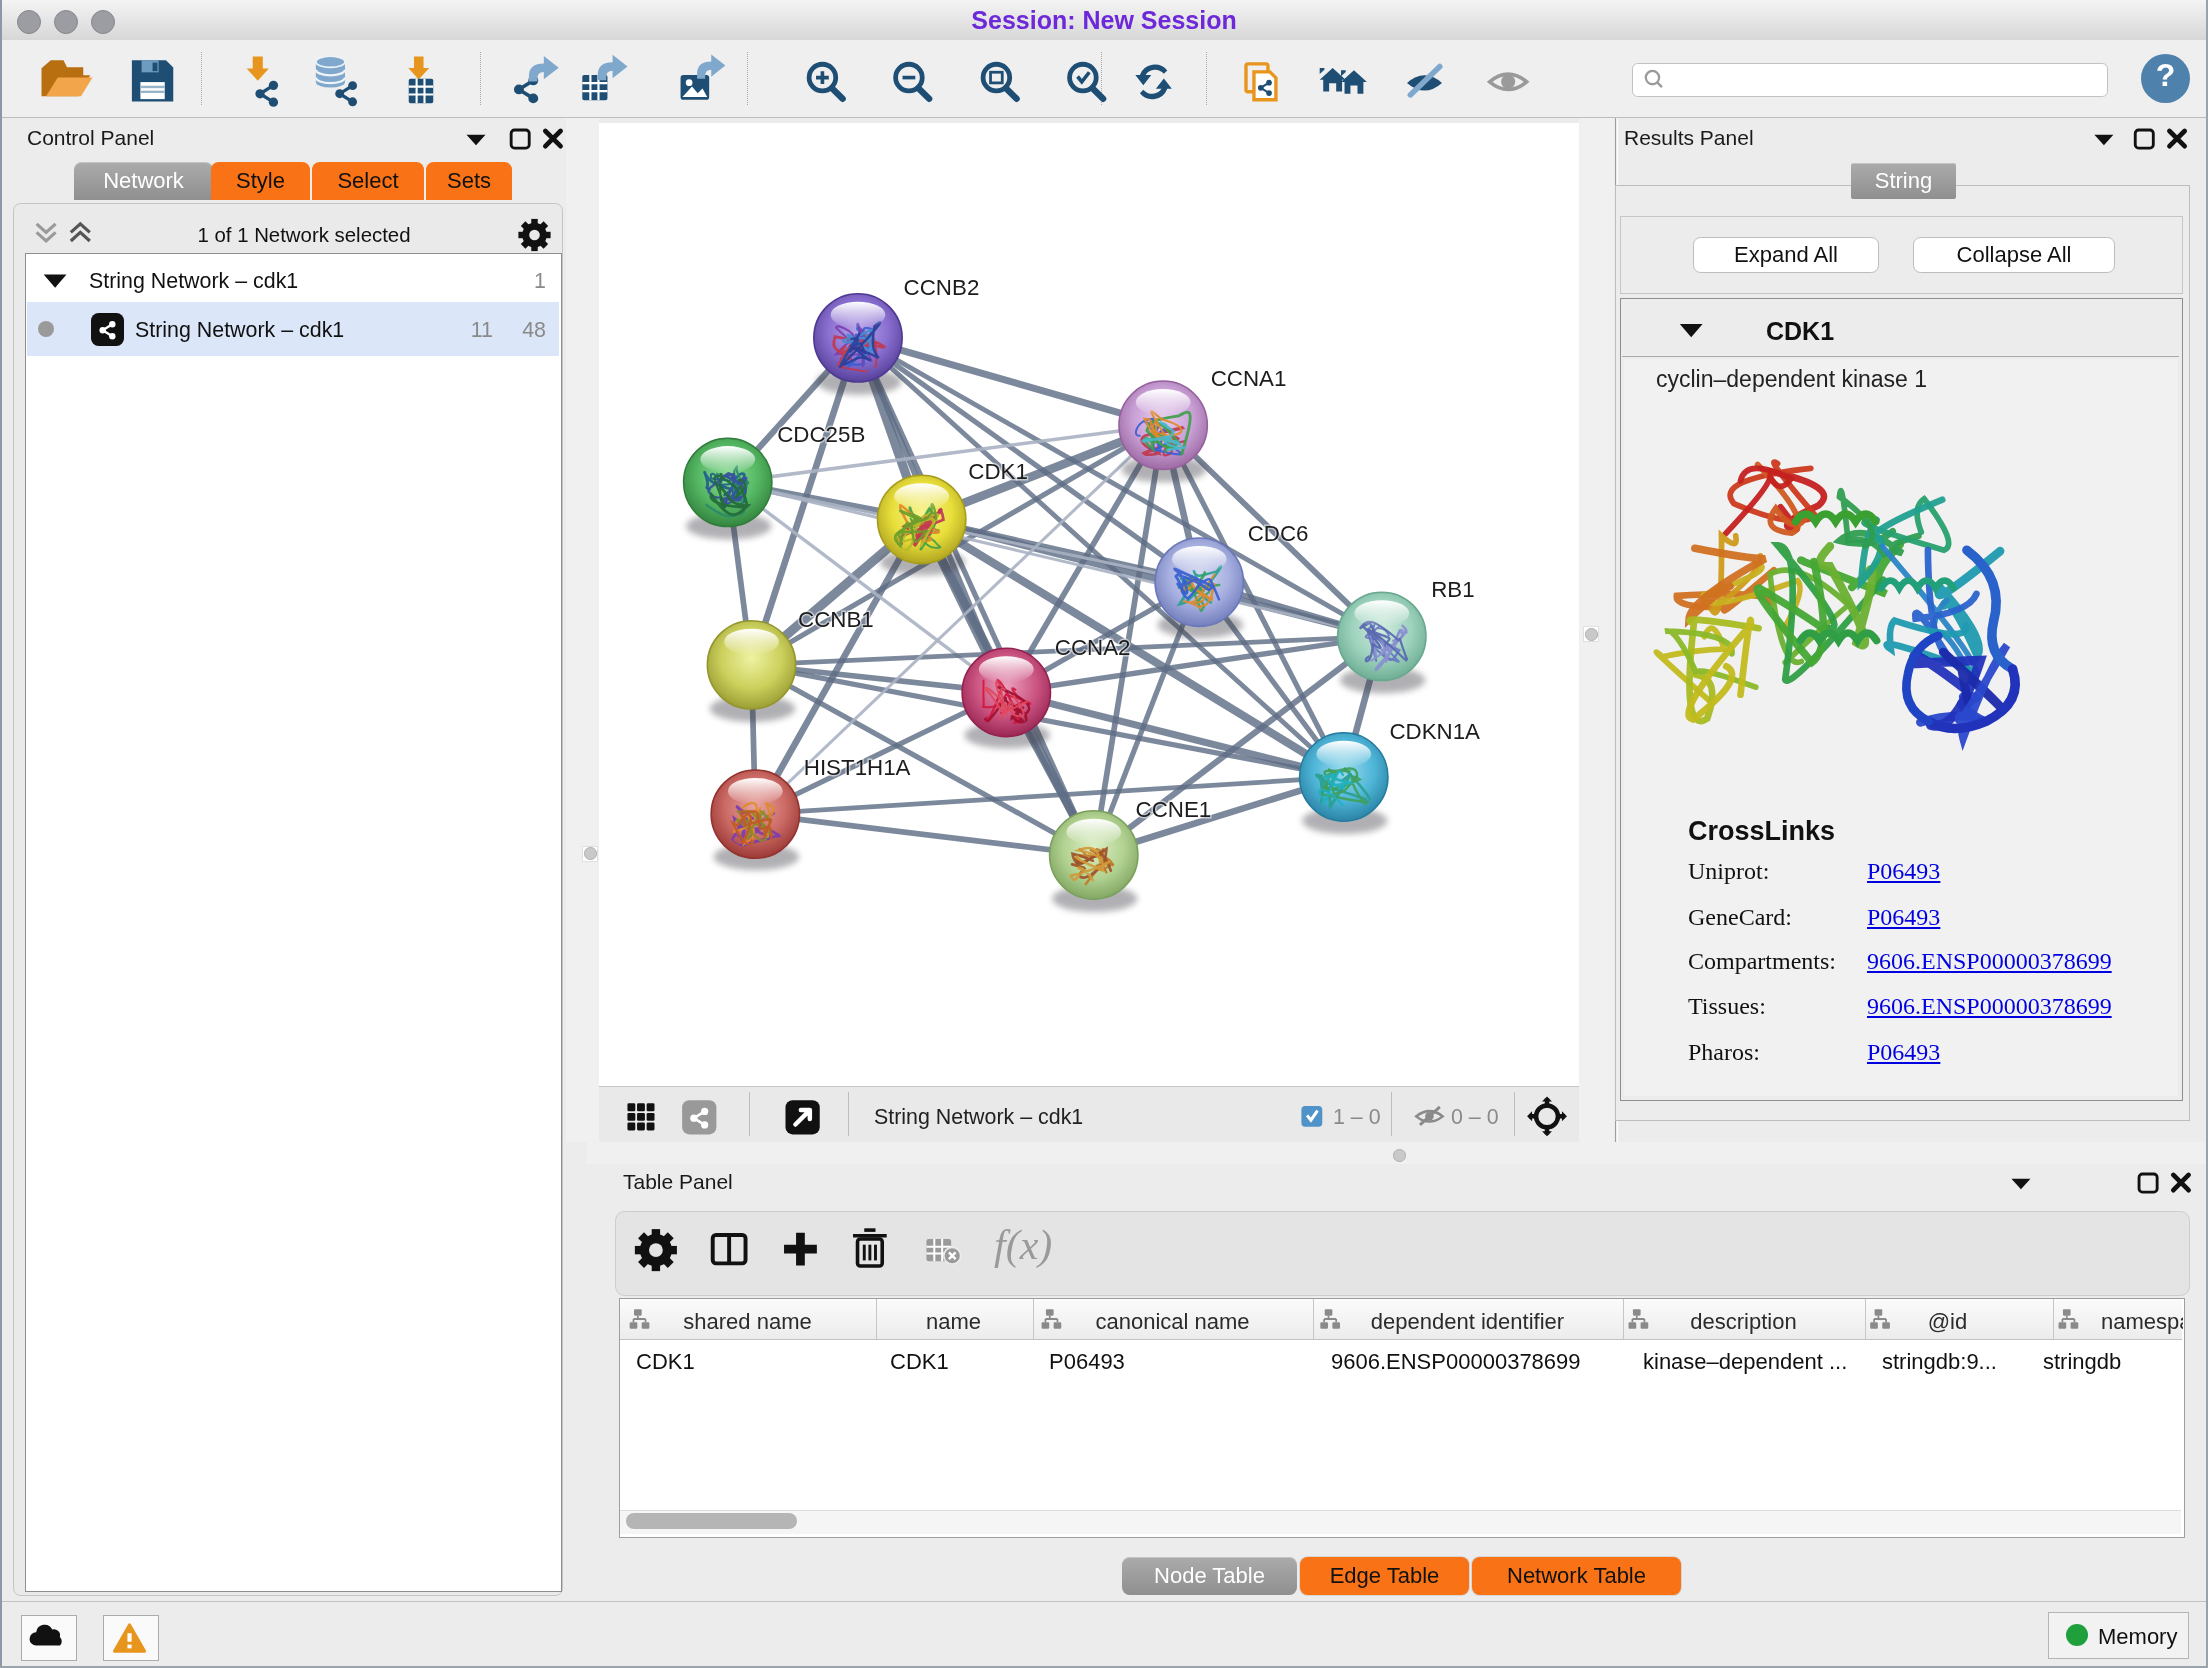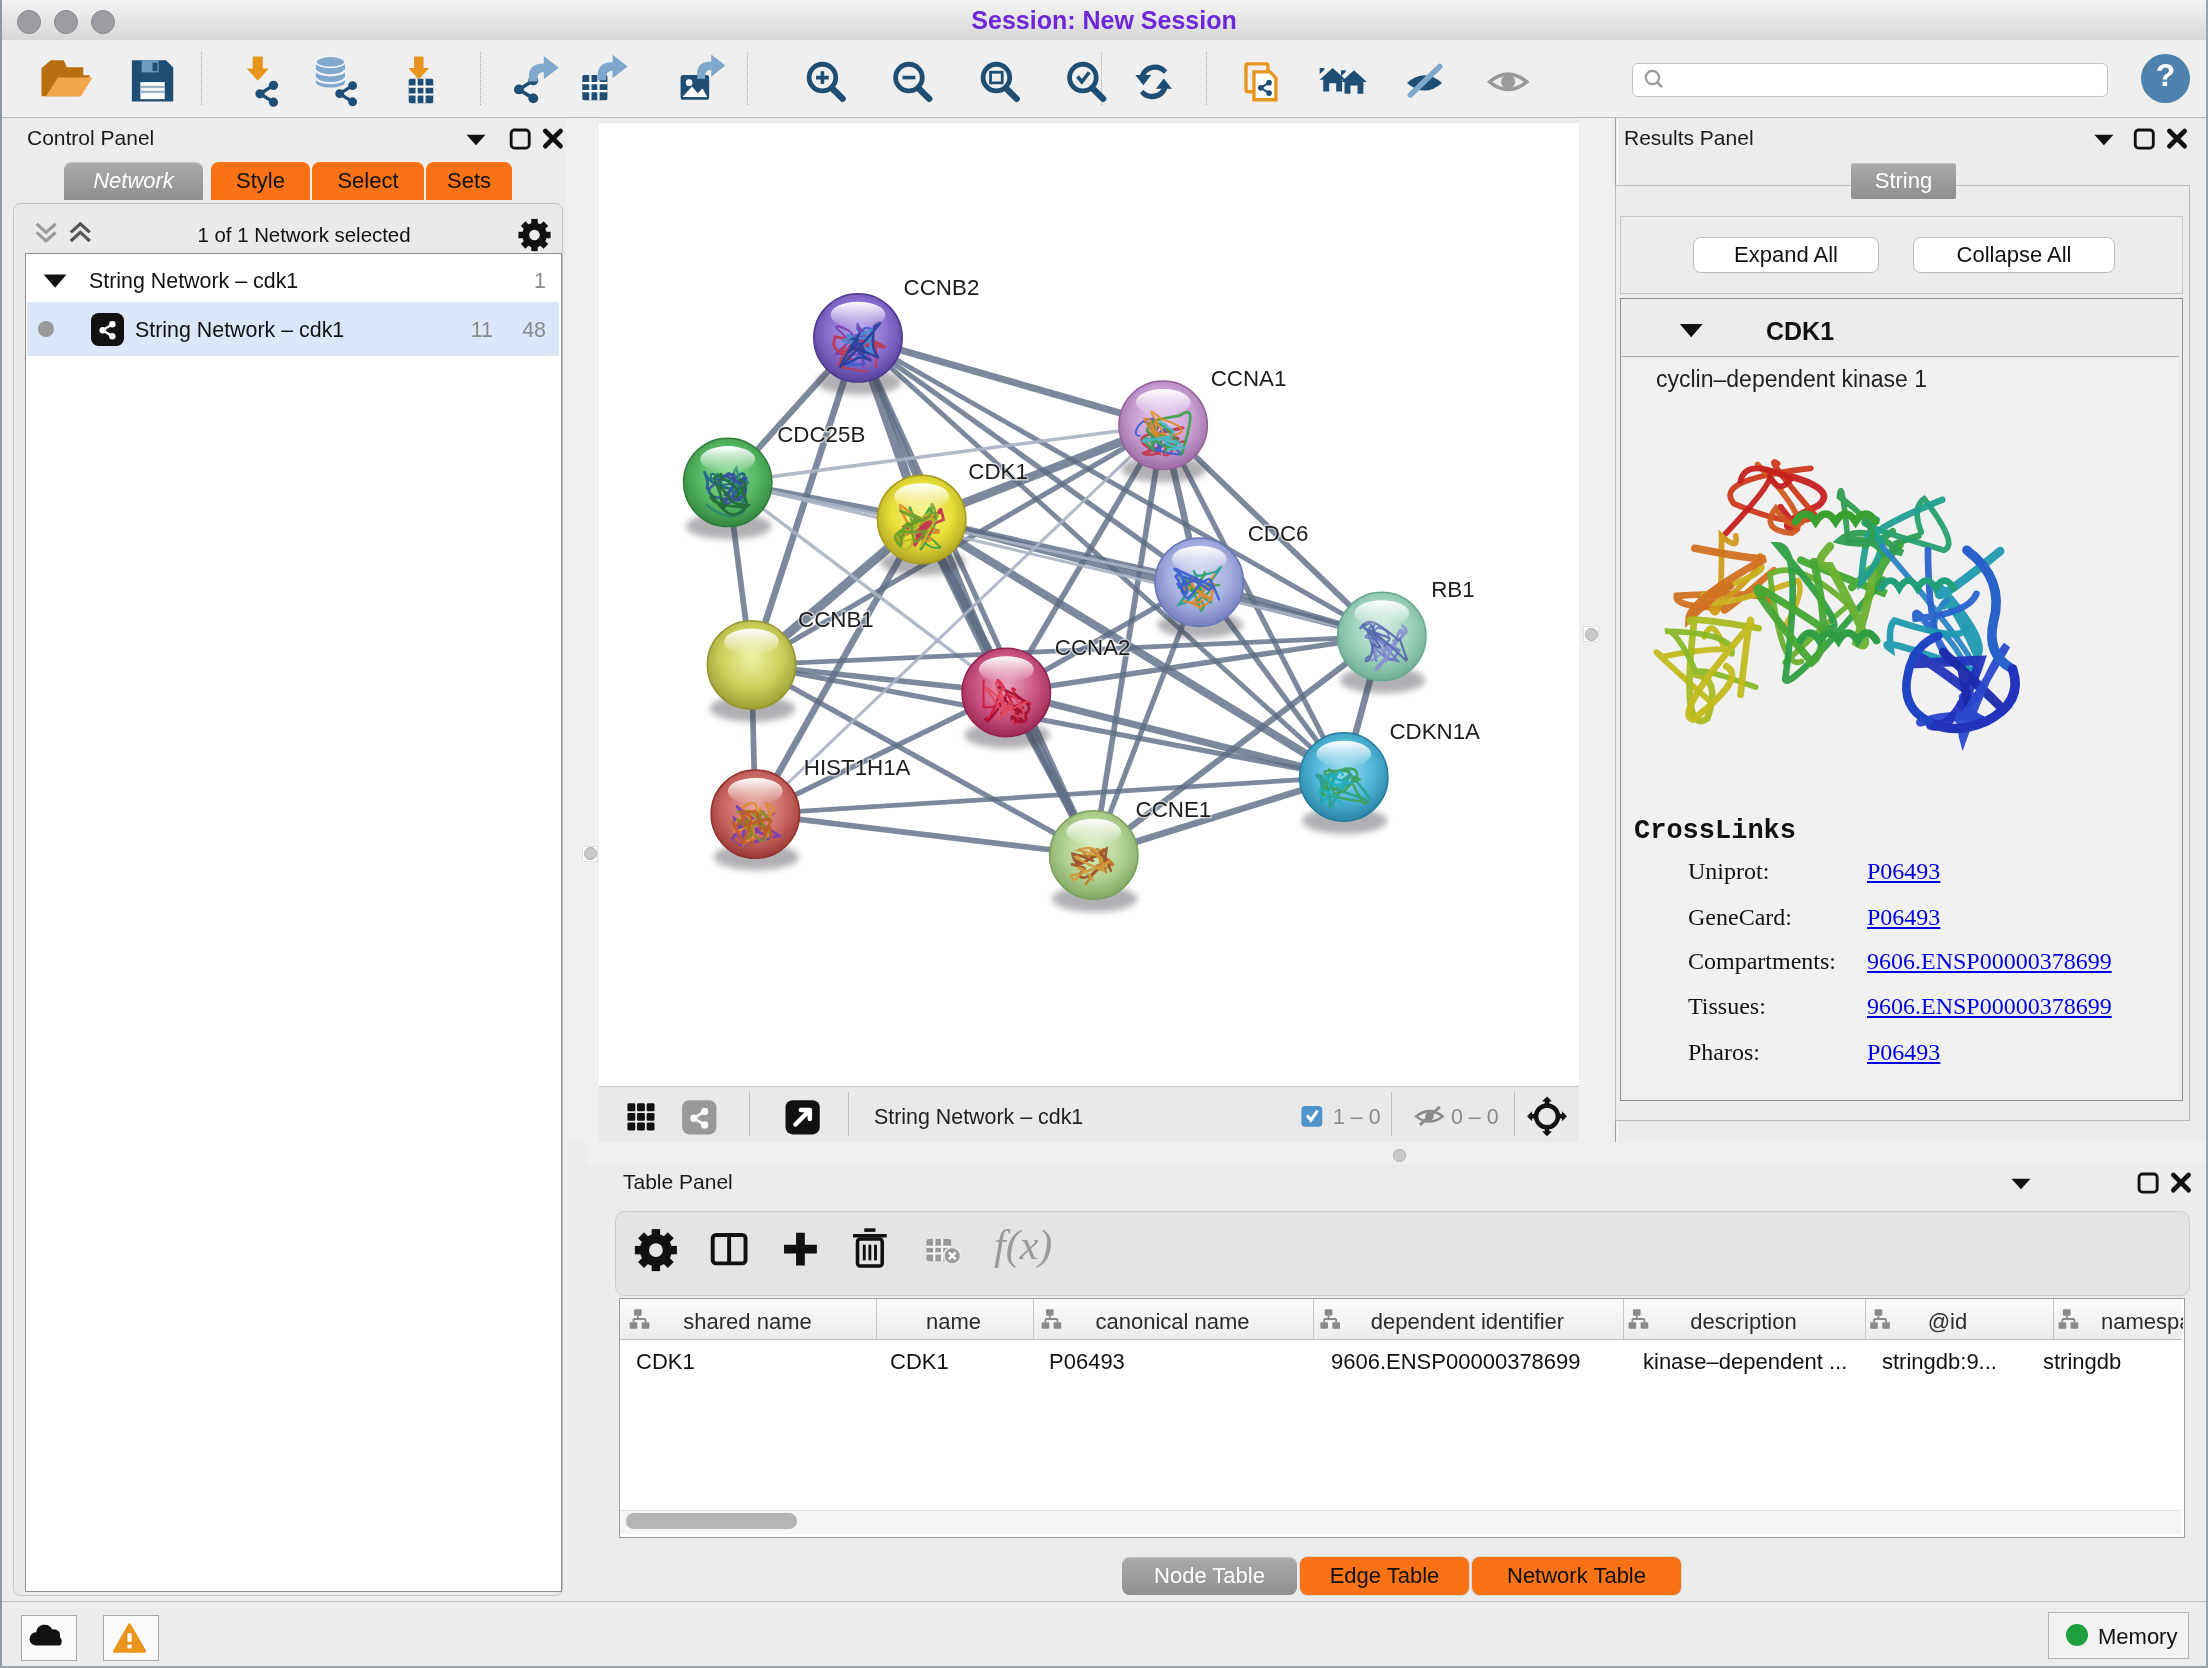--- a/index.html
+++ b/index.html
@@ -159,21 +159,21 @@
   </svg>
 <div class="abs" style="left:2141px;top:54px;width:49px;height:49px;border-radius:50%;background:#4e81ab;"></div>
 <div class="abs" style="left:2141px;top:57px;width:49px;text-align:center;font-size:32px;font-weight:700;color:#fff;">?</div>
 <div class="abs panel-title" style="left:27px;top:126px;">Control Panel</div>
 <svg width="114" height="25" viewBox="0 0 120 26" style="position:absolute;left:457px;top:127px;">
     <path d="M10,8 L30,8 L20,19 Z" fill="#111"></path>
     <rect x="57" y="3" width="19" height="19" rx="3.5" fill="none" stroke="#111" stroke-width="3"></rect>
     <path d="M93,4 L109,20 M109,4 L93,20" stroke="#111" stroke-width="5" stroke-linecap="round"></path>
   </svg>
 <div class="abs" style="left:13.3px;top:203px;width:548px;height:1391px;border:1.4px solid #c4c4c4;border-radius:7.6px;background:#eaeaea;"></div>
-<div class="tab tab-active" style="left:64px;top:162px;width:139px;height:38px;line-height:38px;font-style:italic;">Network</div>
+<div class="tab tab-active" style="left:74px;top:162px;width:139px;height:38px;line-height:38px;">Network</div>
 <div class="tab tab-idle" style="left:211px;top:162px;width:99px;height:38px;line-height:38px;">Style</div>
 <div class="tab tab-idle" style="left:312px;top:162px;width:112px;height:38px;line-height:38px;">Select</div>
 <div class="tab tab-idle" style="left:426px;top:162px;width:86px;height:38px;line-height:38px;">Sets</div>
 <svg width="76" height="28.5" viewBox="0 0 80 30" style="position:absolute;left:28.5px;top:221px;">
     <path d="M8,3 L18,12 L28,3 M8,12 L18,21 L28,12" fill="none" stroke="#9a9a9a" stroke-width="3.4"></path>
     <path d="M44,21 L54,12 L64,21 M44,12 L54,3 L64,12" fill="none" stroke="#555" stroke-width="3.4"></path>
   </svg>
 <div class="abs" style="left:114px;top:224px;width:380px;text-align:center;font-size:20.4px;color:#111;">1 of 1 Network selected</div>
 <svg width="53" height="36" viewBox="0 0 56 38" style="position:absolute;left:508px;top:217px;">
     <g transform="translate(28,19) scale(1.0)">
@@ -618,21 +618,21 @@
     <path d="M292,304 Q319,312 344,236 Q315,237 277,239 Q262,215 326,264" fill="none" stroke="#2233bb" stroke-width="10" stroke-linecap="round" opacity="0.95"></path>
     <path d="M332,280 Q332,288 325,248 Q355,274 371,291 Q360,277 305,227" fill="none" stroke="#1a2aaa" stroke-width="9" stroke-linecap="round" opacity="0.95"></path>
     <path d="M322,294 Q315,318 372,220 Q354,241 326,318 Q320,296 346,298" fill="none" stroke="#2a48cc" stroke-width="8" stroke-linecap="round" opacity="0.95"></path>
     <path d="M150,90 q10.5,-16 21,0 q10.5,-16 21,0 q10.5,-16 21,0 q10.5,-16 21,0" fill="none" stroke="#3aa030" stroke-width="8" stroke-linecap="round"></path>
     <path d="M155,215 q10.0,-16 20,0 q10.0,-16 20,0 q10.0,-16 20,0 q10.0,-16 20,0" fill="none" stroke="#2f9e44" stroke-width="8" stroke-linecap="round"></path>
     <path d="M240,160 q9.5,-16 19,0 q9.5,-16 19,0 q9.5,-16 19,0 q9.5,-16 19,0" fill="none" stroke="#22a07a" stroke-width="7" stroke-linecap="round"></path>
     <path d="M330,120 Q370,150 358,195 Q350,230 378,245" fill="none" stroke="#2a62cc" stroke-width="10" stroke-linecap="round"></path>
     <path d="M378,245 Q390,280 350,300 Q315,315 290,300" fill="none" stroke="#2233bb" stroke-width="10" stroke-linecap="round"></path>
     <path d="M290,300 Q260,285 268,250 Q274,220 300,210" fill="none" stroke="#1f44c4" stroke-width="9" stroke-linecap="round"></path>
   </svg>
-<div class="abs" style="left:1634px;top:816px;font-size:27px;font-weight:700;font-family:Liberation Mono, monospace;color:#111;">CrossLinks</div>
+<div class="abs" style="left:1688px;top:816px;font-size:27px;font-weight:700;font-family:Liberation Sans, sans-serif;color:#111;">CrossLinks</div>
 <div class="abs" style="left:1688px;top:858px;font-size:24px;font-family:'Liberation Serif', serif;color:#111;">Uniprot:</div>
 <div class="abs" style="left:1867px;top:858px;font-size:24px;font-family:'Liberation Serif', serif;color:#0000e0;text-decoration:underline;">P06493</div>
 <div class="abs" style="left:1688px;top:904px;font-size:24px;font-family:'Liberation Serif', serif;color:#111;">GeneCard:</div>
 <div class="abs" style="left:1867px;top:904px;font-size:24px;font-family:'Liberation Serif', serif;color:#0000e0;text-decoration:underline;">P06493</div>
 <div class="abs" style="left:1688px;top:948px;font-size:24px;font-family:'Liberation Serif', serif;color:#111;">Compartments:</div>
 <div class="abs" style="left:1867px;top:948px;font-size:24px;font-family:'Liberation Serif', serif;color:#0000e0;text-decoration:underline;">9606.ENSP00000378699</div>
 <div class="abs" style="left:1688px;top:993px;font-size:24px;font-family:'Liberation Serif', serif;color:#111;">Tissues:</div>
 <div class="abs" style="left:1867px;top:993px;font-size:24px;font-family:'Liberation Serif', serif;color:#0000e0;text-decoration:underline;">9606.ENSP00000378699</div>
 <div class="abs" style="left:1688px;top:1039px;font-size:24px;font-family:'Liberation Serif', serif;color:#111;">Pharos:</div>
 <div class="abs" style="left:1867px;top:1039px;font-size:24px;font-family:'Liberation Serif', serif;color:#0000e0;text-decoration:underline;">P06493</div>

